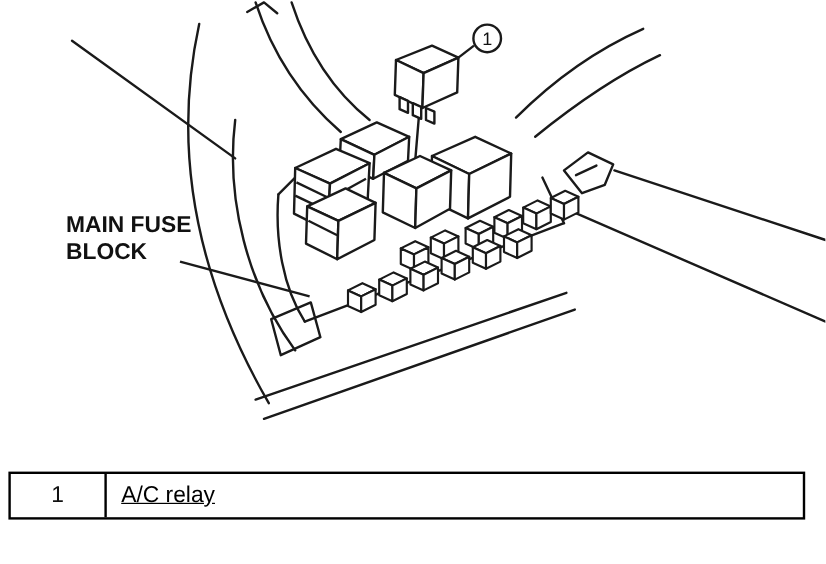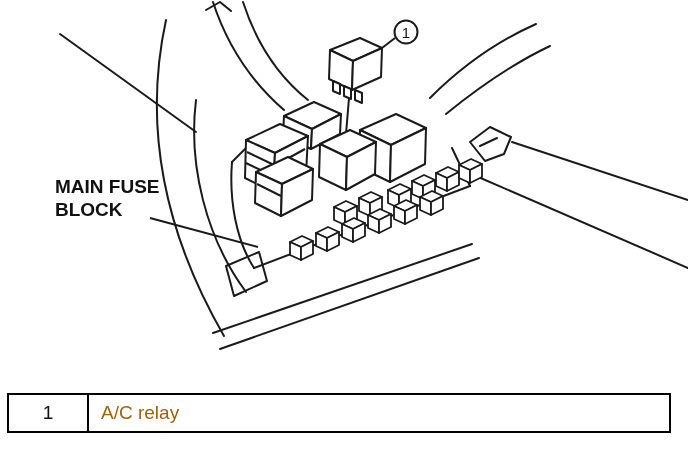--- a/index.html
+++ b/index.html
@@ -33,23 +33,24 @@
   .legend-num{
     width:80px;flex:0 0 80px;
     border-right:2px solid #000;
     display:flex;align-items:center;justify-content:center;
     font-size:19px;color:#111;
     padding:7px 0;
     box-sizing:border-box;
   }
   .legend-desc{
     flex:1;display:flex;align-items:center;
-    font-size:19px;color:#a16207;
+    font-size:19px;color:#000000;
     padding:7px 12px;
     box-sizing:border-box;
+    text-decoration:underline;
   }
 </style>
 </head>
 <body>
 
 <div class="page">
 
   <div class="figure-wrap">
     <svg viewBox="0 0 688 392" width="688" height="392" xmlns="http://www.w3.org/2000/svg">
 

